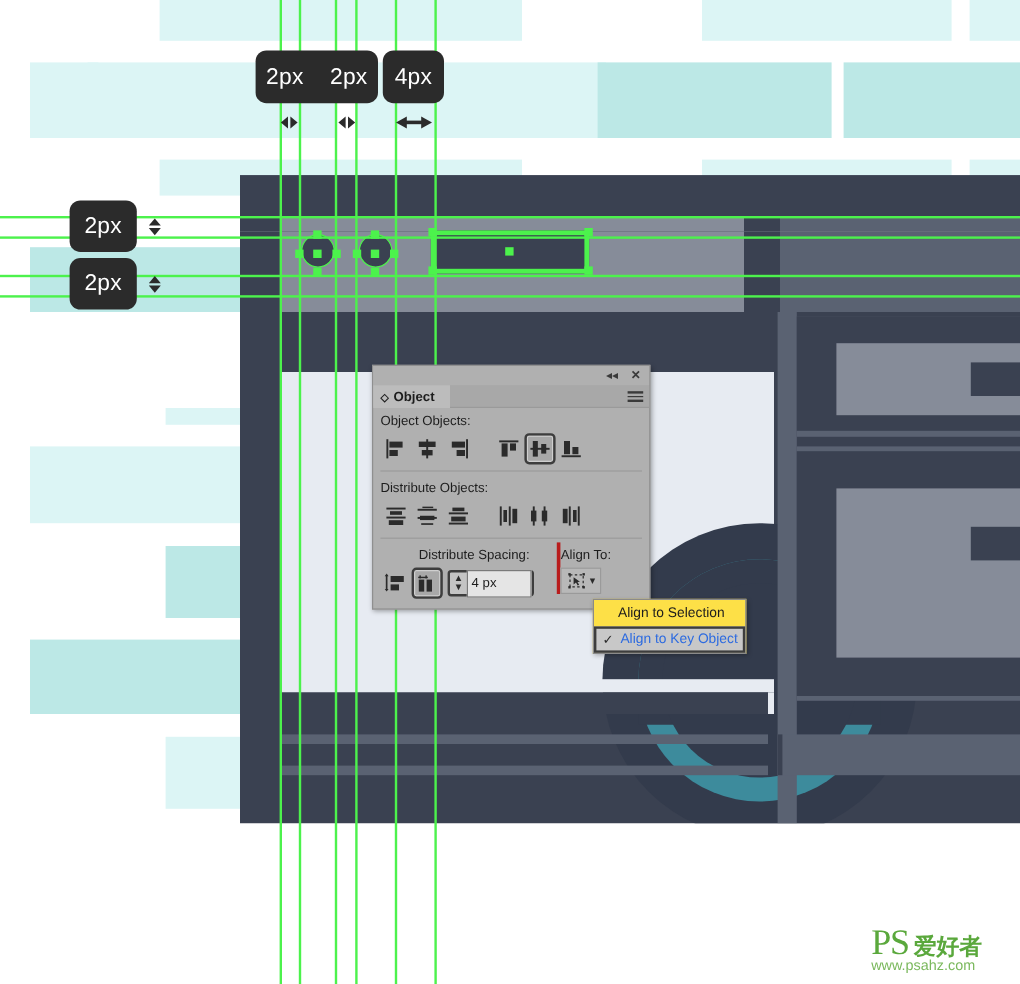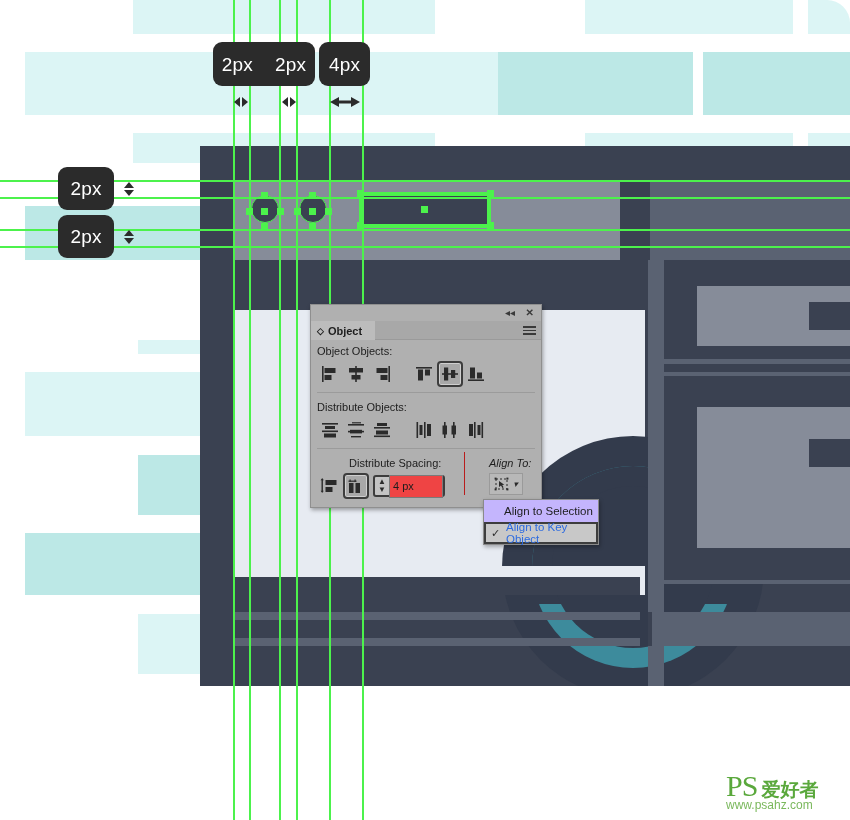--- a/index.html
+++ b/index.html
@@ -2,21 +2,21 @@
 <html><head>
 <meta charset="utf-8">
 <style>
   * { box-sizing: border-box; margin: 0; padding: 0; }
   html, body {
     width: 850px; height: 820px;
     background: #ffffff;
     font-family: "Liberation Sans", sans-serif;
     overflow: hidden;
   }
-  #stage { position: relative; width: 850px; height: 820px; background: #ffffff; overflow: hidden; border-radius: 23px; }
+  #stage { position: relative; width: 850px; height: 820px; background: #ffffff; overflow: hidden; }
 
   
   .cyan { position: absolute; }
 
   
   #mockup {
     position: absolute; left: 200px; top: 146px; width: 650px; height: 540px;
     background: #3a4151; overflow: hidden;
   }
   .mk { position: absolute; }
@@ -99,41 +99,41 @@
   }
   .ibtn.gap { margin-left: 16px; }
   .ibtn.active {
     border: 2px solid #3d3d3d; border-radius: 4px; background: #a8a8a8;
     box-shadow: inset 0 0 0 1px #cfcfcf;
   }
   .divider { height: 1px; background: #9b9b9b; margin: 3px 6px; }
 
   #spacing-row { display:flex; align-items:flex-start; padding: 0 6px; }
   #spacing-left { width: 150px; }
-  #spacing-right { width: 72px; padding-left: 24px; border-left: 1px solid #b91c1c; font-style: italic; }
+  #spacing-right { width: 72px; padding-left: 0; border-left: 3px solid #b91c1c; }
   #spin-box {
     display: flex; align-items: center; height: 22px;
     border: 2px solid #3d3d3d; border-radius: 3px; background: #c4c4c4;
     margin-left: 4px; width: 72px;
   }
   #spin-arrows { width: 14px; text-align: center; font-size: 8px; line-height: 8px; color: #2b2b2b; }
   #spin-input {
-    flex: 1; height: 23px; background: #ef4444; border: 1px solid #7a7a7a;
+    flex: 1; height: 23px; background: #e5e5e5; border: 1px solid #7a7a7a;
     font-size: 11px; padding-left: 3px; display: flex; align-items: center; color:#1d1d1d;
   }
   #alignto-btn {
     width: 34px; height: 22px; background: #b8b8b8; border: 1px solid #9a9a9a;
     display: flex; align-items: center; justify-content: center; gap: 2px;
     margin-top: 2px;
   }
 
   
   #dropdown {
-    position: absolute; left: 483px; top: 499px; width: 116px;
-    background: #c4b5fd; border: 1px solid #8a8a8a;
+    position: absolute; left: 494px; top: 499px; width: 128px;
+    background: #fde047; border: 1px solid #8a8a8a;
     box-shadow: 1px 2px 4px rgba(0,0,0,.3);
     font-size: 11.5px; color: #1d1d1d;
   }
   .ditem { height: 22px; display: flex; align-items: center; padding-left: 20px; position: relative; }
   .ditem.selected {
     color: #2d6be0; background: #c8c8c8;
     border: 2px solid #3d3d3d; border-left: 2px solid #3d3d3d; border-right: 2px solid #3d3d3d;
     height: 22px;
   }
   .ditem .chk { position: absolute; left: 5px; font-size: 11px; color: #2b2b2b; }

